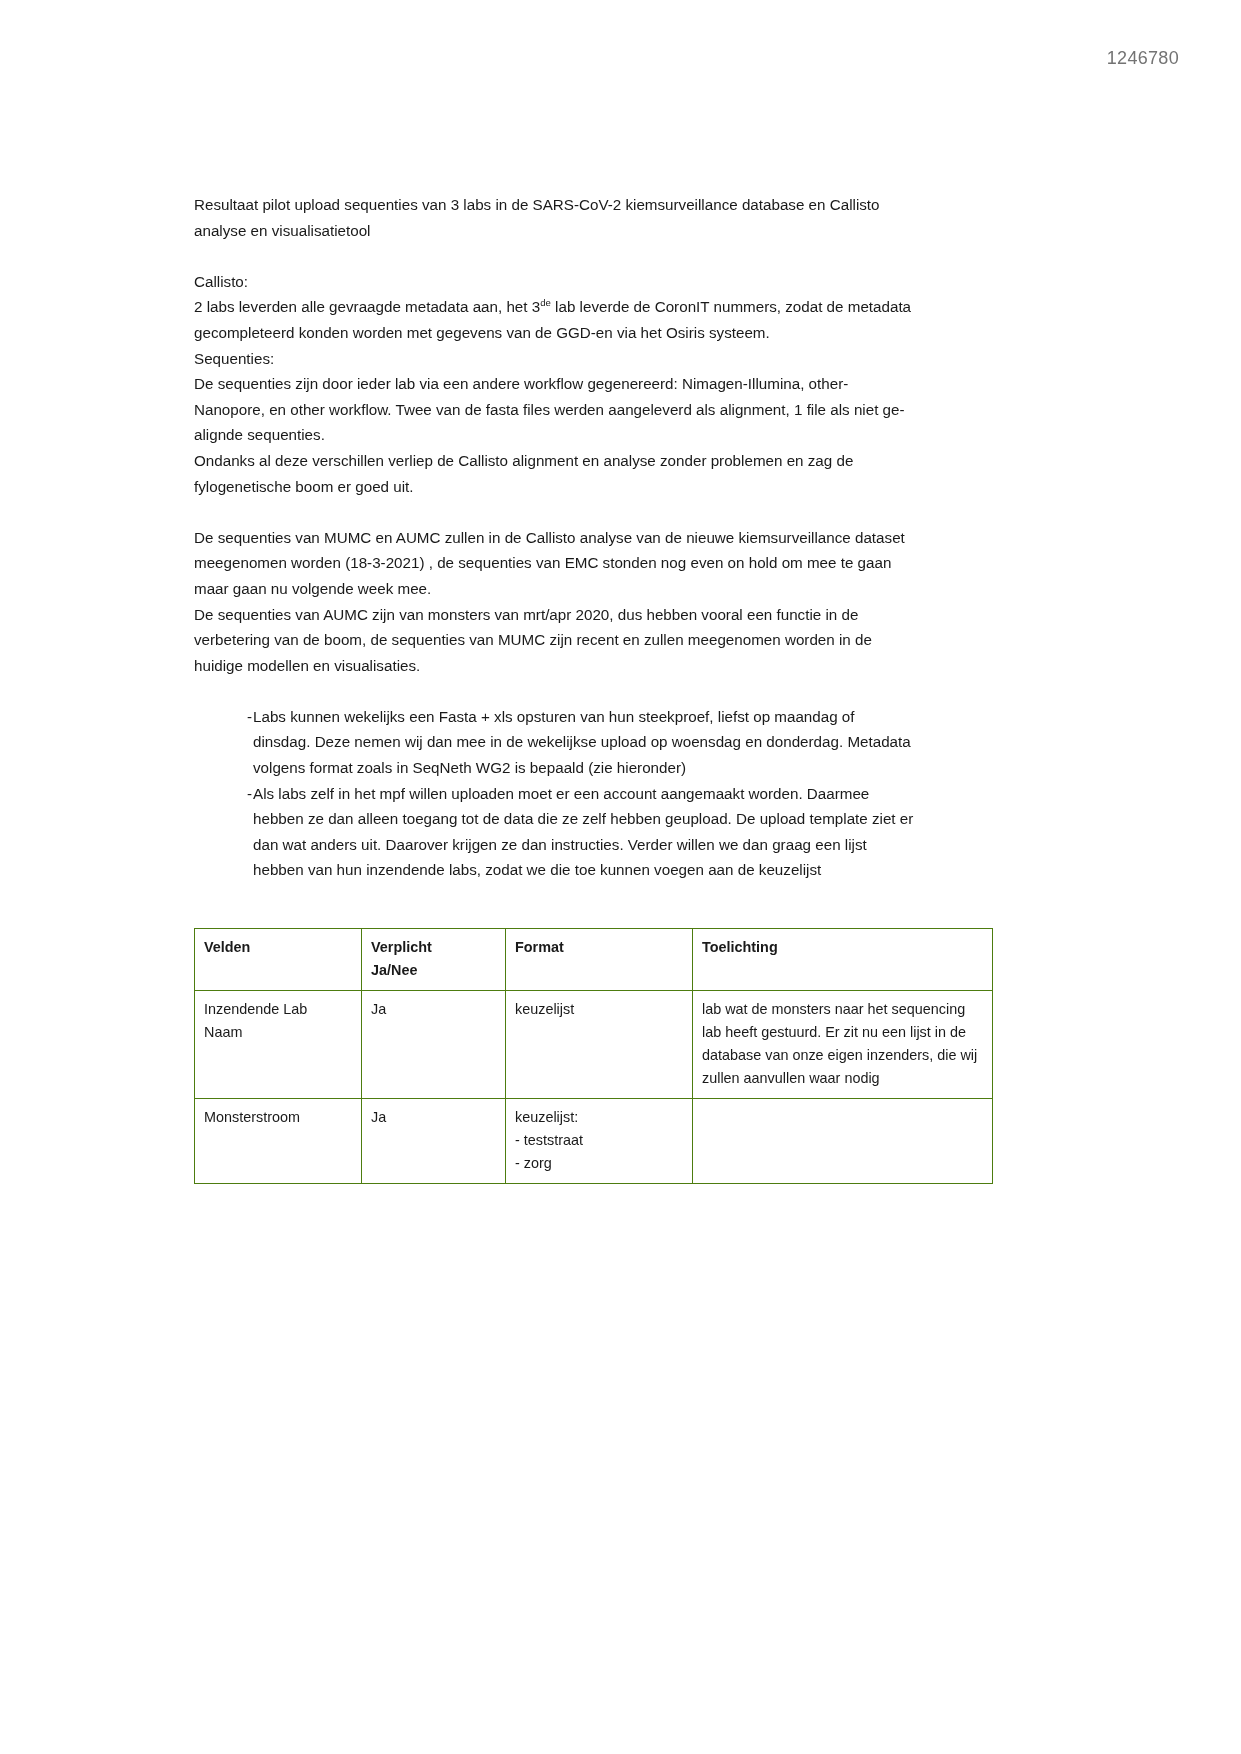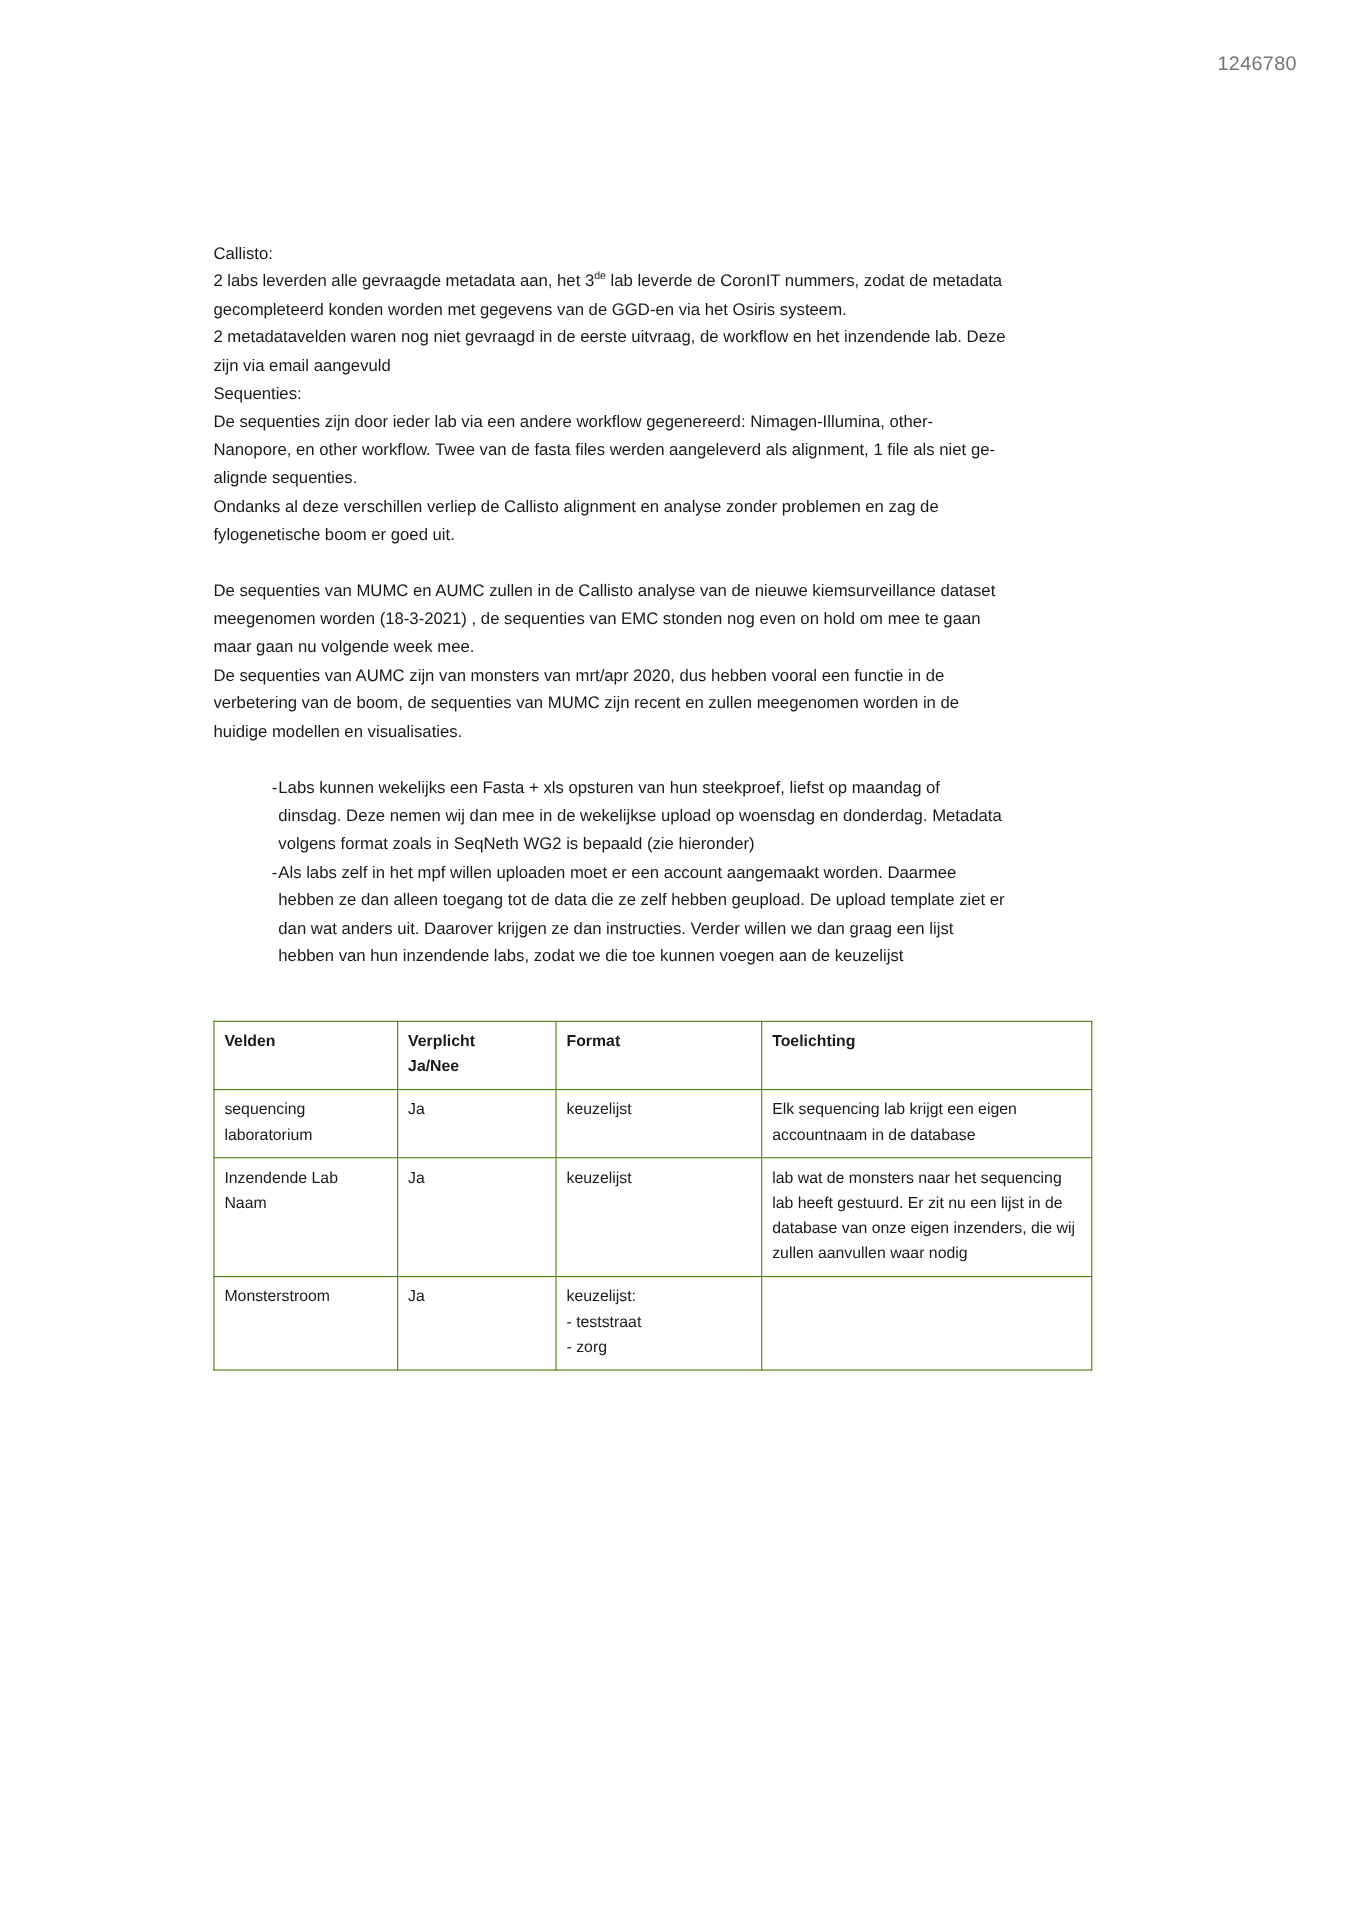--- a/index.html
+++ b/index.html
@@ -103,28 +103,28 @@
 </style>
 </head>
 <body>
 
 <div class="page">
 
   <div class="header-number">1246780</div>
 
   <div class="content">
 
+    <p class="para">Resultaat pilot upload sequenties van 3 labs in de SARS-CoV-2 kiemsurveillance database en Callisto analyse en visualisatietool</p>
 
     <div class="spacer-line"></div>
 
     <p class="para">Callisto:</p>
 
     <p class="para"><span>2 labs leverden alle gevraagde metadata aan, het 3</span><sup>de</sup><span> lab leverde de CoronIT nummers, zodat de metadata gecompleteerd konden worden met gegevens van de GGD-en via het Osiris systeem.</span></p>
 
-    <p class="para">2 metadatavelden waren nog niet gevraagd in de eerste uitvraag, de workflow en het inzendende lab. Deze zijn via email aangevuld</p>
 
     <p class="para">Sequenties:</p>
 
     <p class="para">De sequenties zijn door ieder lab via een andere workflow gegenereerd: Nimagen-Illumina, other-Nanopore, en other workflow. Twee van de fasta files werden aangeleverd als alignment, 1 file als niet ge-alignde sequenties.</p>
 
     <p class="para">Ondanks al deze verschillen verliep de Callisto alignment en analyse zonder problemen en zag de fylogenetische boom er goed uit.</p>
 
     <div class="spacer-line"></div>
 
     <p class="para">De sequenties van MUMC en AUMC zullen in de Callisto analyse van de nieuwe kiemsurveillance dataset meegenomen worden (18-3-2021) , de sequenties van EMC stonden nog even on hold om mee te gaan maar gaan nu volgende week mee.</p>
@@ -147,31 +147,20 @@
         <th class="col1">Velden</th>
         <th class="col2">
             <span class="cellline">Verplicht</span>
             <span class="cellline">Ja/Nee</span>
           </th>
         <th class="col3">Format</th>
         <th class="col4">Toelichting</th>
       </tr>
     </thead>
     <tbody>
-      <tr class="minheight-r1">
-        <td class="col1">
-            <span class="cellline">sequencing</span>
-            <span class="cellline">laboratorium</span>
-          </td>
-        <td class="col2">Ja</td>
-        <td class="col3">
-            <span class="cellline">keuzelijst</span>
-          </td>
-        <td class="col4">Elk sequencing lab krijgt een eigen accountnaam in de database</td>
-      </tr>
       <tr>
         <td class="col1">
             <span class="cellline">Inzendende Lab</span>
             <span class="cellline">Naam</span>
           </td>
         <td class="col2">Ja</td>
         <td class="col3">
             <span class="cellline">keuzelijst</span>
           </td>
         <td class="col4">lab wat de monsters naar het sequencing lab heeft gestuurd. Er zit nu een lijst in de database van onze eigen inzenders, die wij zullen aanvullen waar nodig</td>

